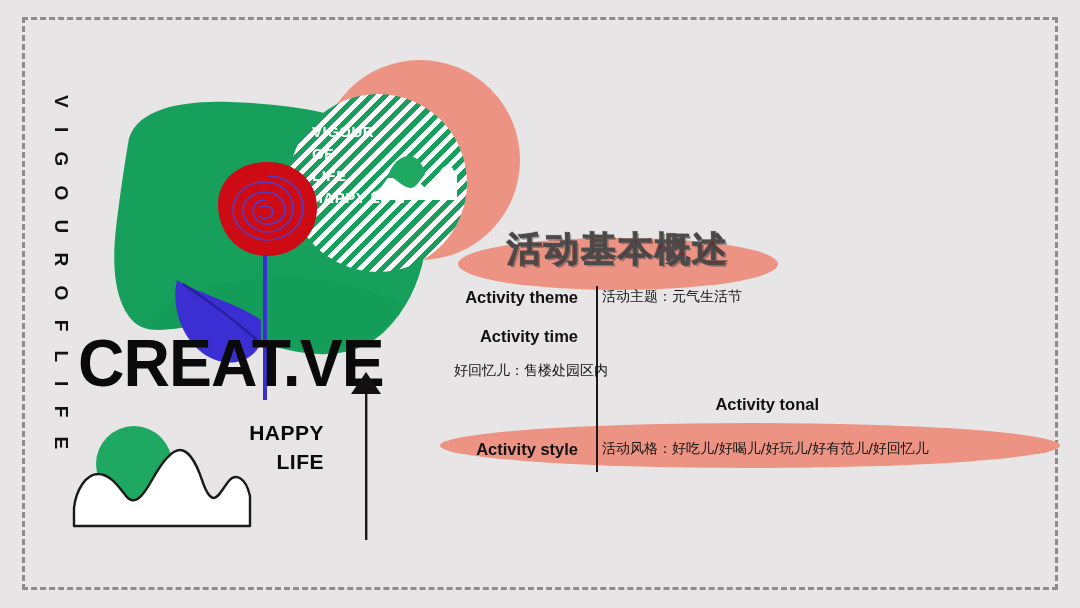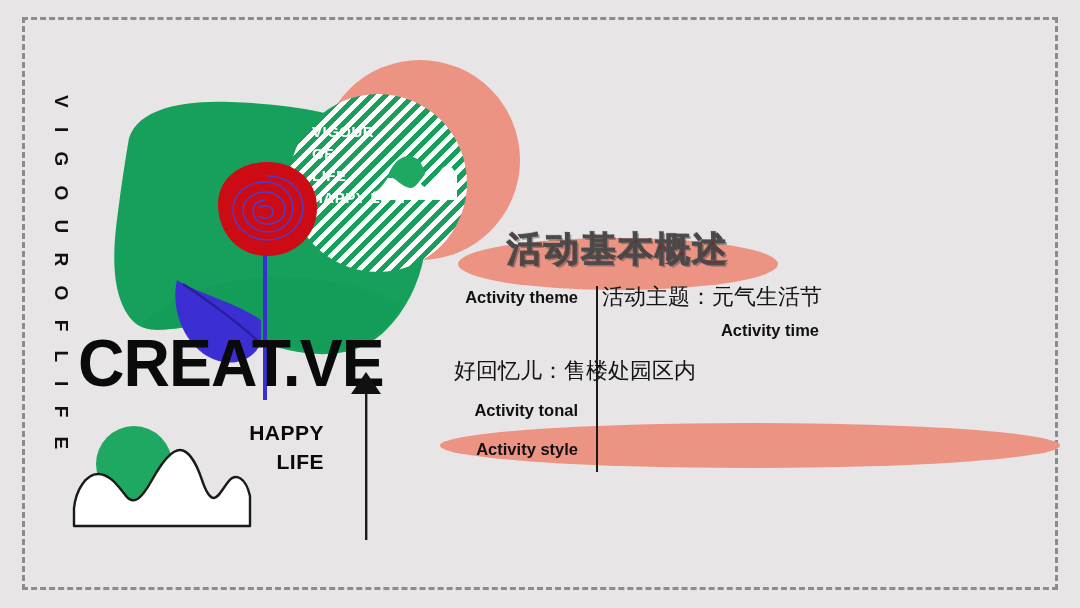--- a/index.html
+++ b/index.html
@@ -204,21 +204,21 @@
     text-align: right;
     padding-right: 10px;
     font-size: 16.5px;
     font-weight: 700;
     color: #111111;
     white-space: nowrap;
     box-sizing: border-box;
   }
   .tvalue {
     margin-left: 14px;
-    font-size: 22px;
+    font-size: 14px;
     color: #141414;
     white-space: nowrap;
     font-family: "DejaVu Sans", "Liberation Sans", sans-serif;
     font-weight: 400;
   }
 </style>
 </head>
 <body>
 
 <div id="slide">
@@ -308,31 +308,32 @@
     <div class="panel-title">活动基本概述</div>
 
     <div class="table-wrap">
       <div class="divider"></div>
 
       <div class="trow" style="top:0px;">
         <div class="tlabel">Activity theme</div>
         <div class="tvalue">活动主题：元气生活节</div>
       </div>
 
-      <div class="trow" style="top:39px;flex-direction:column;">
+      <div class="trow" style="top:39px;">
         <div class="tlabel">Activity time</div>
       </div>
 
       <div class="trow" style="top:74px;">
         <div class="tvalue">好回忆儿：售楼处园区内</div>
       </div>
 
-      <div class="trow" style="top:113px;">
+      <div class="trow" style="top:113px;flex-direction:column;">
         <div class="tlabel">Activity tonal</div>
       </div>
 
       <div class="trow" style="top:152px;">
         <div class="tlabel">Activity style</div>
+        <div class="tvalue">活动风格：好吃儿/好喝儿/好玩儿/好有范儿/好回忆儿</div>
       </div>
     </div>
   </div>
 
 </div>
 
 </body></html>

